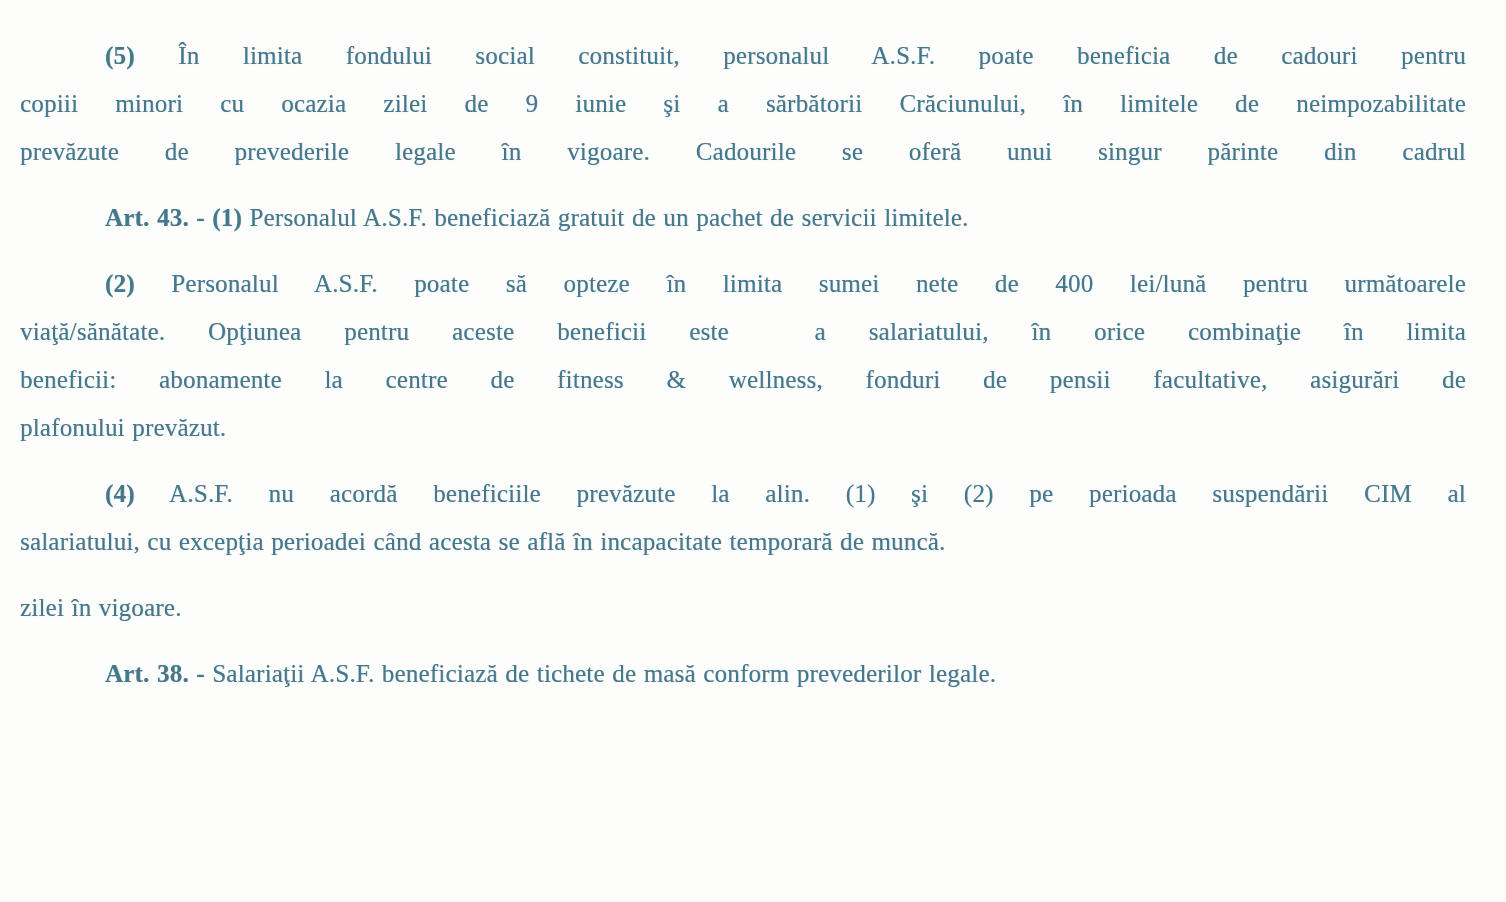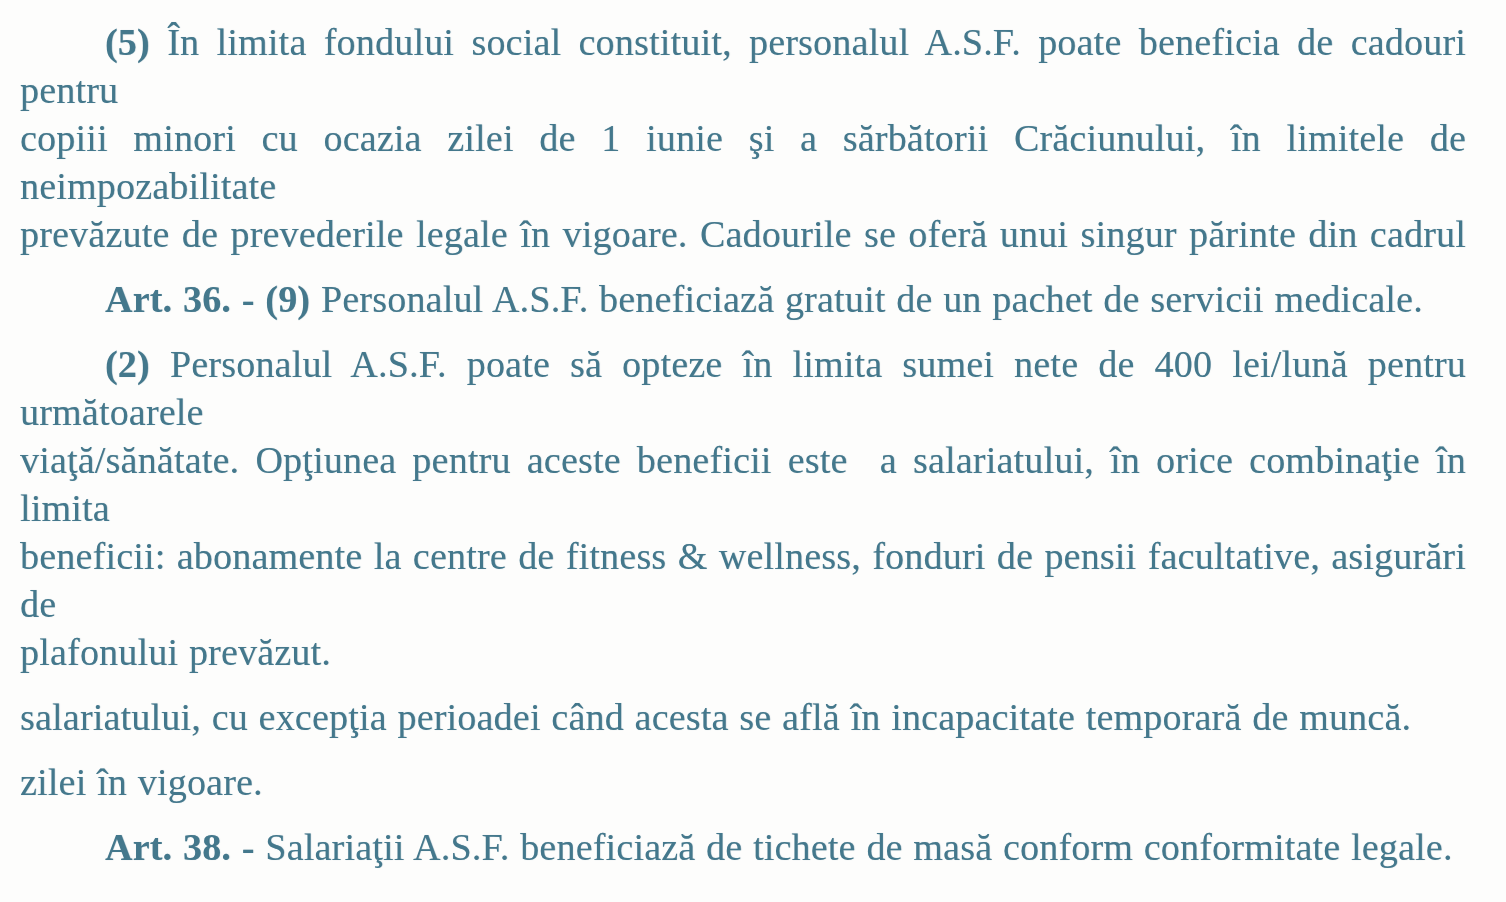--- a/index.html
+++ b/index.html
@@ -13,23 +13,23 @@
     font-family:"Liberation Serif","DejaVu Serif",serif;
   }
   .page{
     width:1506px;
     height:902px;
     padding:14px 40px 0 20px;
     background:var(--paper);
     overflow:hidden;
   }
   .para{
-    margin:4px 0 17px 0;
+    margin:18px 0 17px 0;
     color:var(--ink);
-    font-size:38px;
+    font-size:25px;
     line-height:48px;
     letter-spacing:0.2px;
     word-spacing:1px;
     text-shadow:0.4px 0.4px 0.7px rgba(55,105,128,0.45);
   }
   .line{
     text-align:justify;
     text-align-last:justify;
     min-height:48px;
   }
@@ -43,41 +43,42 @@
     font-weight:700;
   }
 </style>
 </head>
 <body>
 
 <div class="page">
 
   <div class="para">
     <div class="line first"><b class="pfx">(5)</b> <span>În limita fondului social constituit, personalul A.S.F. poate beneficia de cadouri pentru</span></div>
-    <div class="line">copiii minori cu ocazia zilei de 1 iunie şi a sărbătorii Crăciunului, în limitele de neimpozabilitate</div>
+    <div class="line">copiii minori cu ocazia zilei de 9 iunie şi a sărbătorii Crăciunului, în limitele de neimpozabilitate</div>
     <div class="line">prevăzute de prevederile legale în vigoare. Cadourile se oferă unui singur părinte din cadrul</div>
   </div>
 
   <div class="para">
-    <div class="line first last"><b class="pfx">Art. 36. - (9)</b> <span>Personalul A.S.F. beneficiază gratuit de un pachet de servicii medicale.</span></div>
+    <div class="line first last"><b class="pfx">Art. 43. - (1)</b> <span>Personalul A.S.F. beneficiază gratuit de un pachet de servicii limitele.</span></div>
   </div>
 
   <div class="para">
     <div class="line first"><b class="pfx">(2)</b> <span>Personalul A.S.F. poate să opteze în limita sumei nete de 400 lei/lună pentru următoarele</span></div>
     <div class="line">viaţă/sănătate. Opţiunea pentru aceste beneficii este&nbsp; a salariatului, în orice combinaţie în limita</div>
     <div class="line">beneficii: abonamente la centre de fitness &amp; wellness, fonduri de pensii facultative, asigurări de</div>
     <div class="line last">plafonului prevăzut.</div>
   </div>
 
 
   <div class="para">
+    <div class="line first"><b class="pfx">(4)</b> <span>A.S.F. nu acordă beneficiile prevăzute la alin. (1) şi (2) pe perioada suspendării CIM al</span></div>
     <div class="line last">salariatului, cu excepţia perioadei când acesta se află în incapacitate temporară de muncă.</div>
   </div>
 
   <div class="para">
     <div class="line last">zilei în vigoare.</div>
   </div>
 
   <div class="para">
-    <div class="line first last"><b class="pfx">Art. 38. -</b> <span>Salariaţii A.S.F. beneficiază de tichete de masă conform conformitate legale.</span></div>
+    <div class="line first last"><b class="pfx">Art. 38. -</b> <span>Salariaţii A.S.F. beneficiază de tichete de masă conform prevederilor legale.</span></div>
   </div>
 
 </div>
 
 </body></html>

